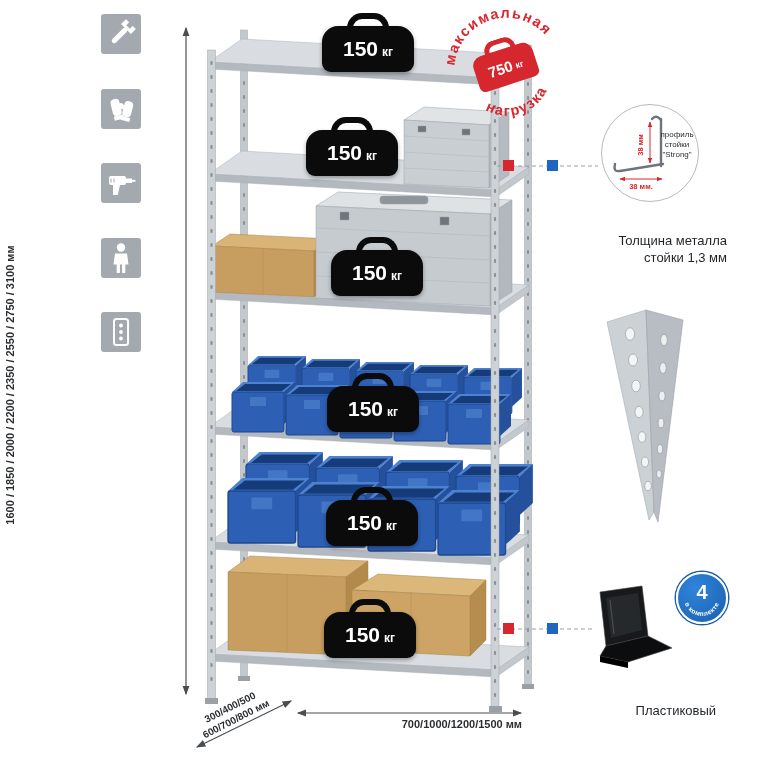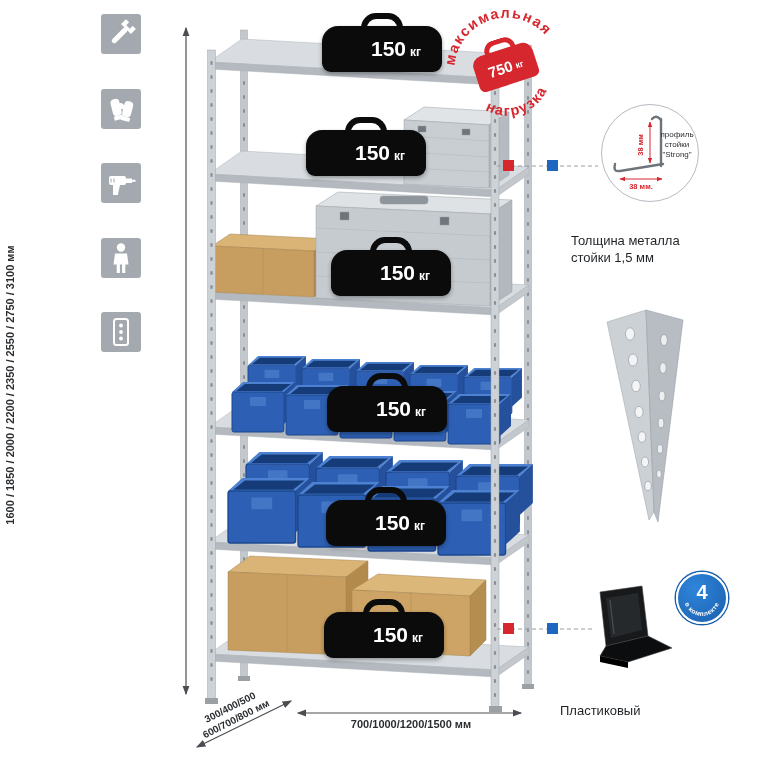--- a/index.html
+++ b/index.html
@@ -2,48 +2,48 @@
 <html><head>
 <meta charset="utf-8">
 <style>
   html,body{margin:0;padding:0;background:#fff;font-family:"Liberation Sans",sans-serif;}
   .stage{position:relative;width:765px;height:765px;background:#fff;overflow:hidden;}
   .scene{position:absolute;left:0;top:0;z-index:1;}
   
   .icon-sq{position:absolute;left:101px;width:40px;height:40px;background:#a3a9af;border-radius:3px;display:flex;align-items:center;justify-content:center;}
   
   .weight{position:absolute;width:92px;height:46px;background:#0b0b0b;color:#fff;border-radius:16px 16px 9px 9px;
-          display:flex;align-items:center;justify-content:center;gap:4px;z-index:3;box-shadow:0 2px 4px rgba(0,0,0,.35);padding-left:28px;}
+          display:flex;align-items:center;justify-content:center;gap:4px;z-index:3;box-shadow:0 2px 4px rgba(0,0,0,.35);}
   .weight::before{content:"";position:absolute;top:-13px;left:50%;transform:translateX(-50%);
           width:30px;height:18px;border:6px solid #0b0b0b;border-bottom:none;border-radius:15px 15px 0 0;}
   .weight .val{font-size:21px;font-weight:bold;}
   .weight .unit{font-size:12px;font-weight:bold;margin-top:5px;}
   
   .stamp{position:absolute;left:440px;top:0px;width:130px;height:130px;transform:rotate(-18deg);z-index:4;}
   .stamp svg{position:absolute;left:0;top:0;}
   .stamp text{fill:#d6272e;font-size:14.5px;font-weight:bold;letter-spacing:1.5px;}
   .weight-red{position:absolute;left:34px;top:49px;width:62px;height:36px;background:#d6272e;color:#fff;border-radius:10px 10px 6px 6px;
           display:flex;align-items:center;justify-content:center;gap:3px;}
   .weight-red::before{content:"";position:absolute;top:-11px;left:50%;transform:translateX(-50%);
           width:22px;height:13px;border:5px solid #d6272e;border-bottom:none;border-radius:11px 11px 0 0;}
   .weight-red .val{font-size:15px;font-weight:bold;}
   .weight-red .unit{font-size:9px;font-weight:bold;margin-top:3px;}
   
   .profile-circle{position:absolute;left:601px;top:104px;width:96px;height:96px;border:1.5px solid #b5bac0;border-radius:50%;background:#fff;z-index:2;}
-  .caption{position:absolute;width:156px;text-align:left;font-size:13px;color:#1f2327;line-height:17px;z-index:2;}
+  .caption{position:absolute;width:156px;text-align:right;font-size:13px;color:#1f2327;line-height:17px;z-index:2;}
   
   .badge4{position:absolute;left:676px;top:572px;width:48px;height:48px;border-radius:50%;
           background:radial-gradient(circle at 35% 30%,#2f85da,#1a5fae);border:2px solid #fff;box-shadow:0 0 0 1.5px #1a5fae;z-index:3;}
   .badge4 .num{position:absolute;left:0;top:7px;width:100%;text-align:center;font-size:20px;font-weight:bold;color:#fff;}
   .badge4 svg{position:absolute;left:0;top:0;}
   .badge4 text{fill:#fff;font-size:6.5px;font-weight:bold;letter-spacing:.5px;}
   
   .dim-height{position:absolute;left:4px;top:215px;width:340px;transform:translate(0,0) rotate(-90deg);transform-origin:170px 170px;
           text-align:center;font-size:11px;font-weight:bold;color:#2b2e31;z-index:2;}
-  .dim-width{position:absolute;left:300px;top:718px;width:222px;text-align:center;font-size:11px;font-weight:bold;color:#2b2e31;z-index:2;}
+  .dim-width{position:absolute;left:300px;top:718px;width:222px;text-align:right;font-size:11px;font-weight:bold;color:#2b2e31;z-index:2;}
   .dim-depth{position:absolute;left:158px;top:700px;width:150px;transform:rotate(-27deg);text-align:center;
           font-size:10px;font-weight:bold;color:#2b2e31;line-height:13px;z-index:2;}
 </style>
 </head>
 <body>
 
 <div class="stage">
 
   <svg class="scene" width="765" height="765" viewBox="0 0 765 765">
     <defs>
@@ -330,21 +330,21 @@
       </g>
       <text x="41" y="40" transform="rotate(-90 41 40)" text-anchor="middle" font-size="7.5" fill="#d6272e" font-weight="bold">38 мм</text>
       <text x="39" y="84" text-anchor="middle" font-size="7.5" fill="#d6272e" font-weight="bold">38 мм.</text>
       <text x="75" y="32" text-anchor="middle" font-size="8" fill="#2b2e31">профиль</text>
       <text x="75" y="42" text-anchor="middle" font-size="8" fill="#2b2e31">стойки</text>
       <text x="75" y="52" text-anchor="middle" font-size="8" fill="#2b2e31">"Strong"</text>
     </svg>
   </div>
   <div class="caption" style="left:571px;top:232px">
     <div>Толщина металла</div>
-    <div>стойки 1,5 мм</div>
+    <div>стойки 1,3 мм</div>
   </div>
 
   <div class="badge4">
     <div class="num">4</div>
     <svg width="48" height="48" viewBox="0 0 48 48">
       <defs>
           <path id="arcSet" d="M6,24 A18,18 0 0 0 42,24" fill="none"></path>
         </defs>
       <text><textPath href="#arcSet" startOffset="50%" text-anchor="middle">в комплекте</textPath></text>
     </svg>

